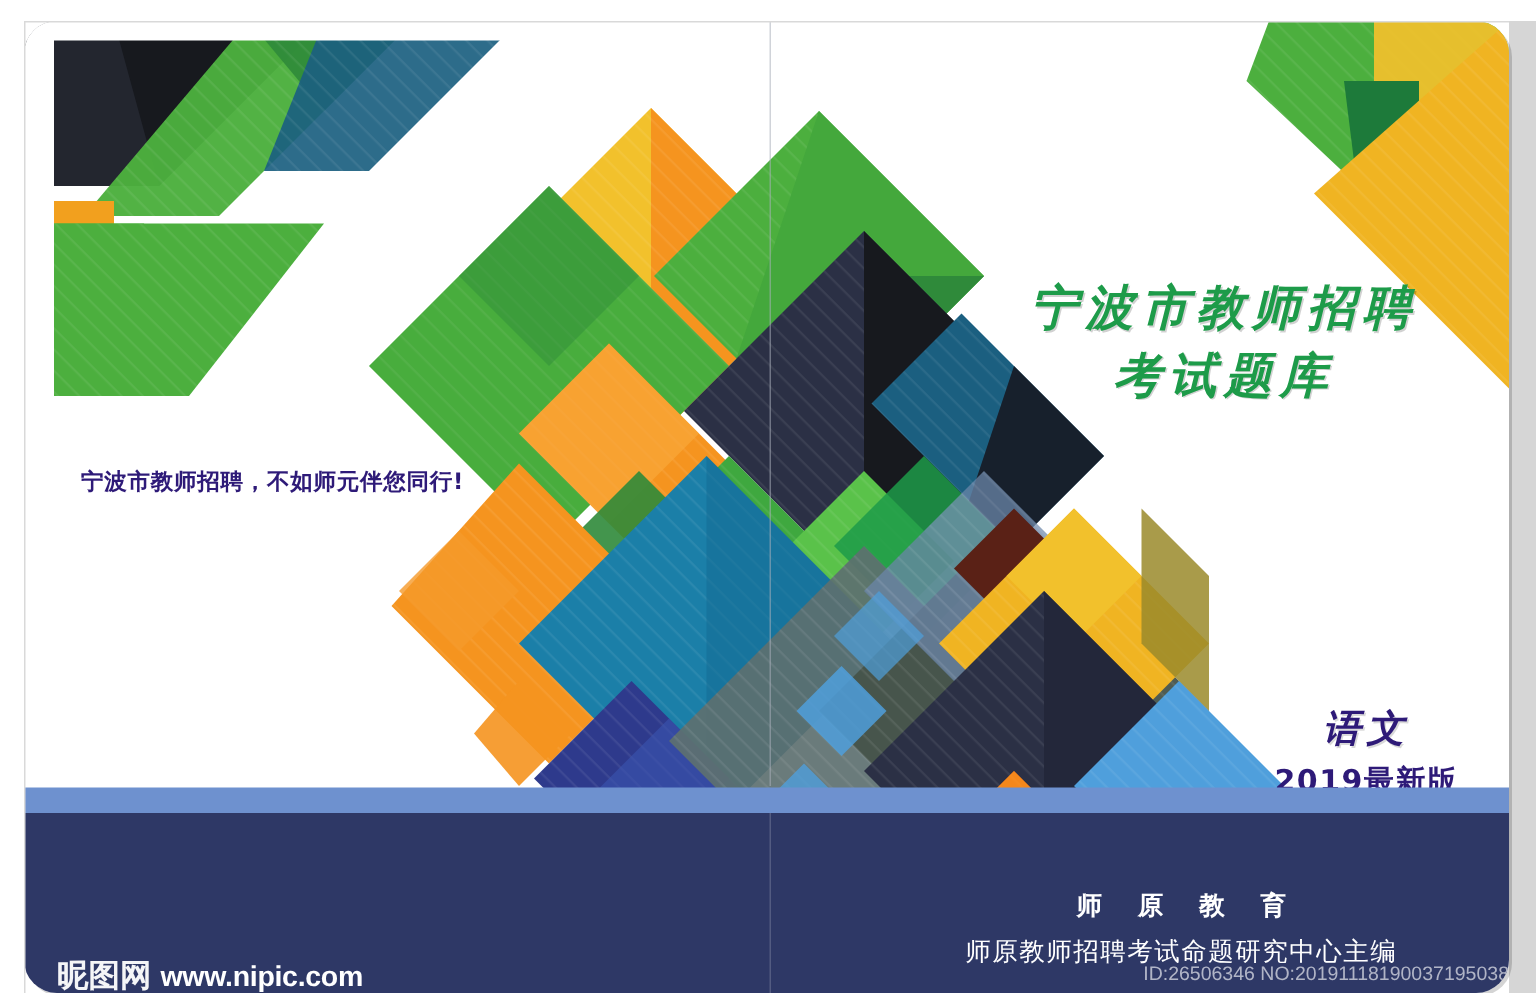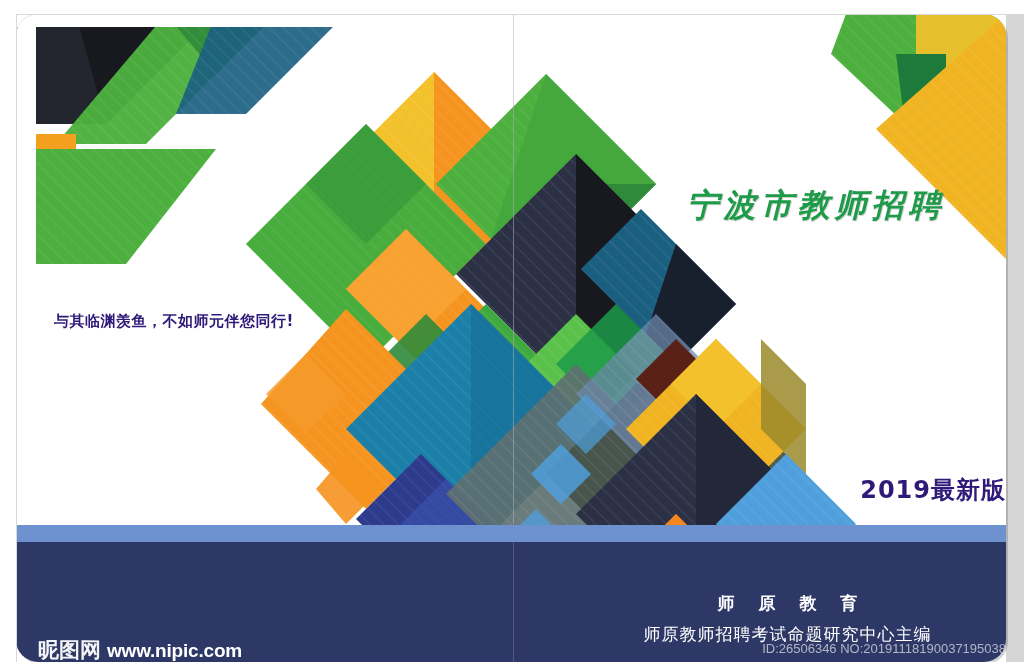--- a/index.html
+++ b/index.html
@@ -115,25 +115,24 @@
     color: #2e1a78;
   }
   #subject-name {
     font-size: 25px;
     font-weight: bold;
     letter-spacing: 4px;
     font-style: italic;
     text-shadow: 1px 1px 0 rgba(0,0,0,0.15);
   }
   #subject-edition {
-    font-size: 24px;
+    font-size: 20px;
     font-weight: bold;
     letter-spacing: 1px;
     margin-top: 5px;
-    text-align: right;
   }
 
   #tagline {
     position: absolute;
     left: 38px;
     top: 298px;
     font-size: 15px;
     font-weight: bold;
     color: #2e1a78;
     letter-spacing: 0.5px;
@@ -328,27 +327,29 @@
           <polygon points="570,380 600,410 570,440 540,410" fill="#4f9fdc" opacity="0.7"></polygon>
 
         </g>
       </svg>
     </div>
 
     <div id="fold"></div>
 
     <div id="title-block">
       <div class="cn" id="title-line1">宁波市教师招聘</div>
+      <div class="cn" id="title-line2">考试题库</div>
     </div>
 
     <div id="subject-block">
+      <div class="cn" id="subject-name">语文</div>
       <div class="cn" id="subject-edition">2019最新版</div>
     </div>
 
-    <div class="cn" id="tagline">与其临渊羡鱼，不如师元伴您同行!</div>
+    <div class="cn" id="tagline">宁波市教师招聘，不如师元伴您同行!</div>
 
     <div id="band-light"></div>
     <div id="band-dark"></div>
     <div id="band-fold"></div>
 
     <div id="footer-block">
       <div class="cn" id="publisher">师 原 教 育</div>
       <div class="cn" id="editor">师原教师招聘考试命题研究中心主编</div>
     </div>
 

